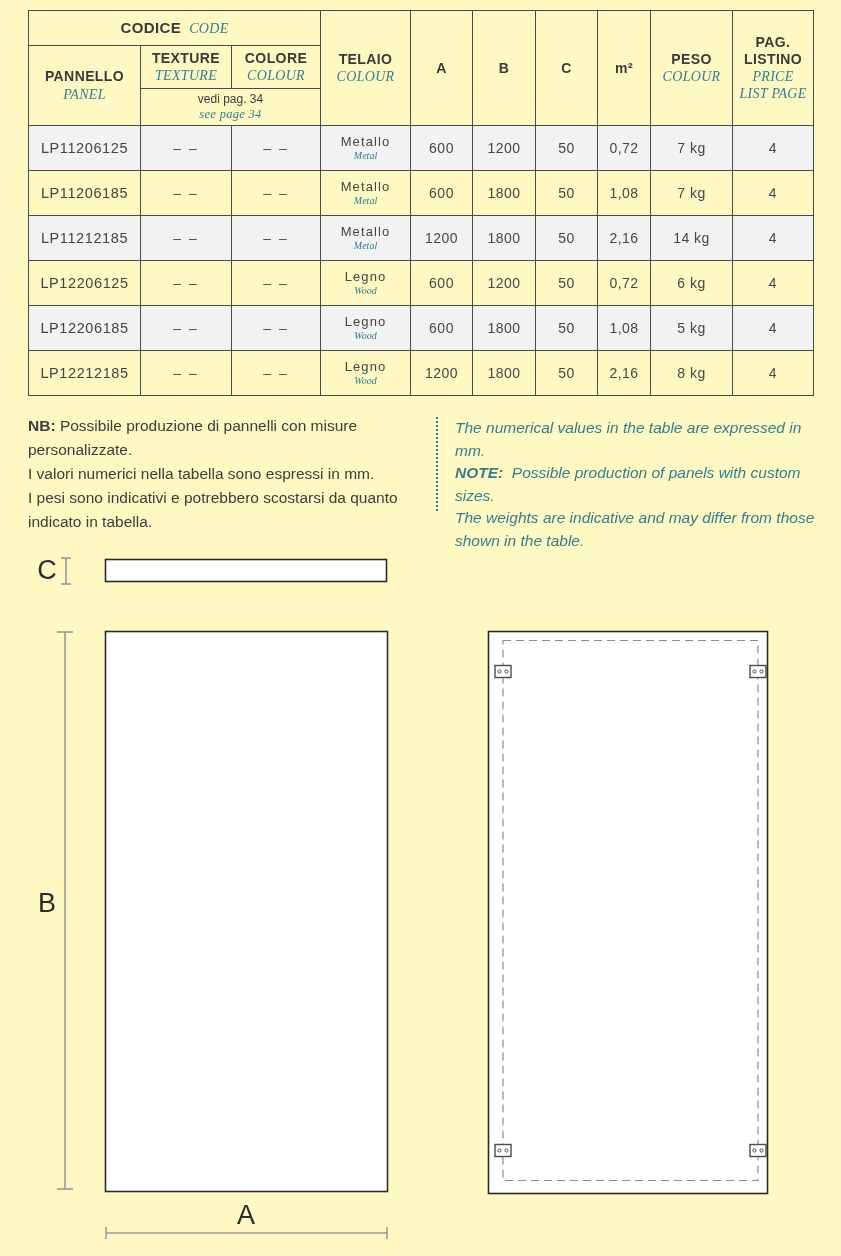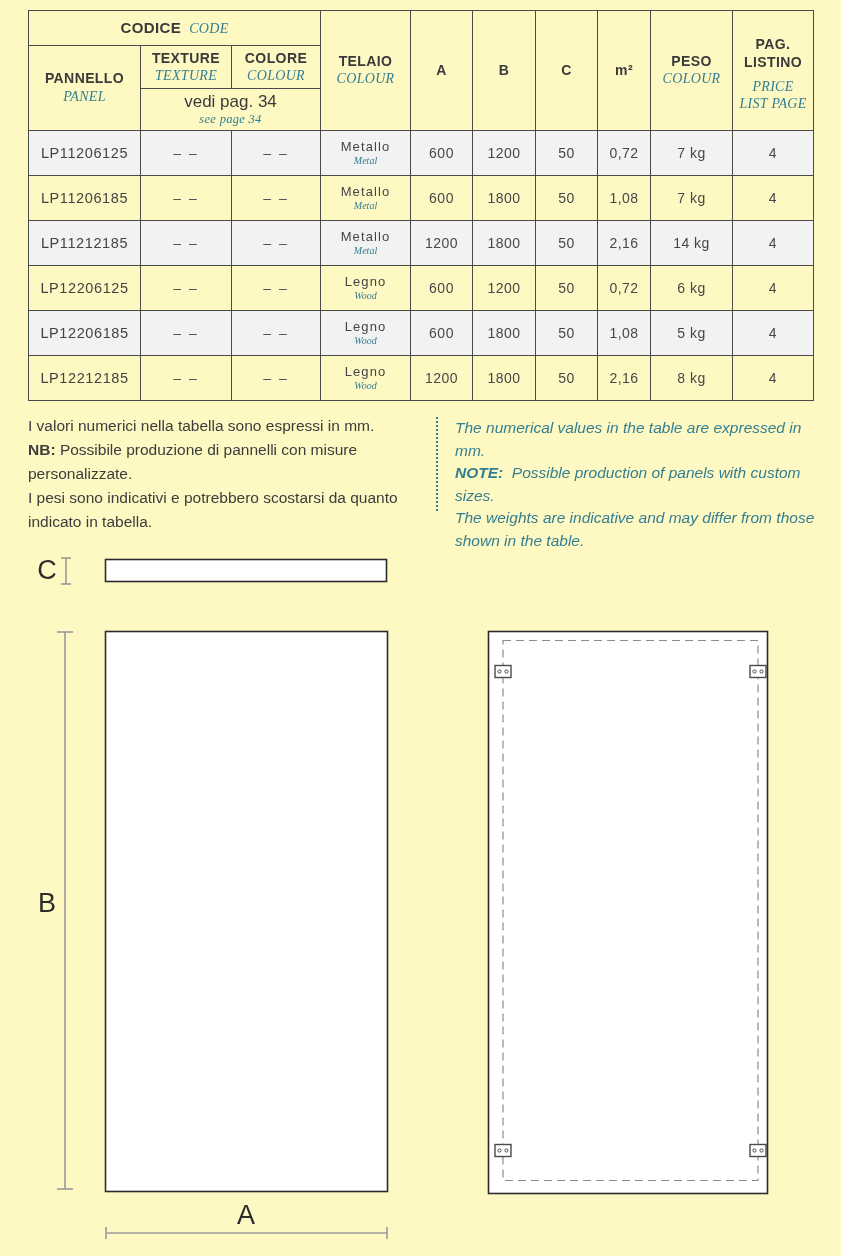--- a/index.html
+++ b/index.html
@@ -24,24 +24,24 @@
   tr.hr1{height:35px;}
   tr.hr2{height:43px;}
   tr.hr3{height:37px;}
   tr.body-row{height:45px;}
   tr.body-row.alt td{background:var(--row-alt-bg);}
 
   .it-b{font-weight:bold;color:#3a3a3a;font-size:14px;letter-spacing:.4px;}
   .it-b.big{font-size:15px;}
   .en-i{font-family:"Liberation Serif",serif;font-style:italic;color:var(--teal);font-size:14px;letter-spacing:.3px;}
   .codice-cell .it-b{margin-right:8px;}
-  .small-note .it-r{font-size:17px;color:#3a3a3a;}
+  .small-note .it-r{font-size:12px;color:#3a3a3a;}
   .small-note .en-i{font-size:12.5px;}
   .stack div{line-height:1.25;}
-  .pag-head .it-b{display:block;width:70px;margin:8px auto;line-height:1.25;}
+  .pag-head .it-b{display:block;width:70px;margin:0 auto;line-height:1.25;}
   .pag-head .en-i{display:block;width:72px;margin:0 auto;line-height:1.2;font-style:italic;}
 
   td.code{font-size:14.5px;letter-spacing:.6px;color:#434343;}
   td.dash{font-size:14px;color:#555;letter-spacing:2px;}
   td .telaio-it{font-size:13px;letter-spacing:1.1px;color:#454545;line-height:1.25;}
   td .telaio-en{font-family:"Liberation Serif",serif;font-style:italic;color:var(--teal);font-size:10px;line-height:1.2;}
   td.num{font-size:14px;color:#474747;letter-spacing:.5px;}
 
   
   .note-it{position:absolute;left:28px;top:414px;width:402px;font-size:15.5px;color:#3c3c3c;line-height:24px;}
@@ -207,22 +207,22 @@
       <td class="num">1800</td>
       <td class="num">50</td>
       <td class="num">2,16</td>
       <td class="num">8 kg</td>
       <td class="num">4</td>
     </tr>
   </tbody>
     </table>
 
   <div class="note-it">
+    <div><b>NB:</b> <span>Possibile produzione di pannelli con misure personalizzate.</span></div>
     <div>I valori numerici nella tabella sono espressi in mm.</div>
-    <div><b>NB:</b> <span>Possibile produzione di pannelli con misure personalizzate.</span></div>
     <div>I pesi sono indicativi e potrebbero scostarsi da quanto indicato in tabella.</div>
   </div>
 
   <div class="note-divider"></div>
 
   <div class="note-en">
     <div>The numerical values in the table are expressed in mm.</div>
     <div><b>NOTE:</b>&nbsp; <span>Possible production of panels with custom sizes.</span></div>
     <div>The weights are indicative and may differ from those shown in the table.</div>
   </div>

